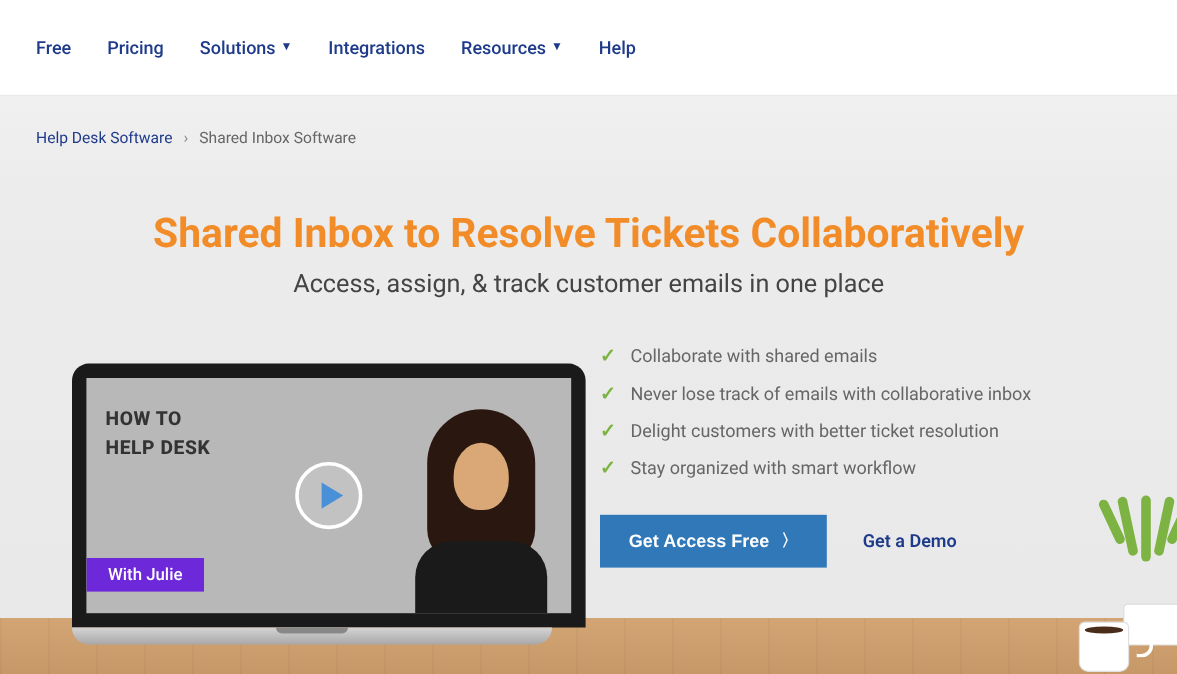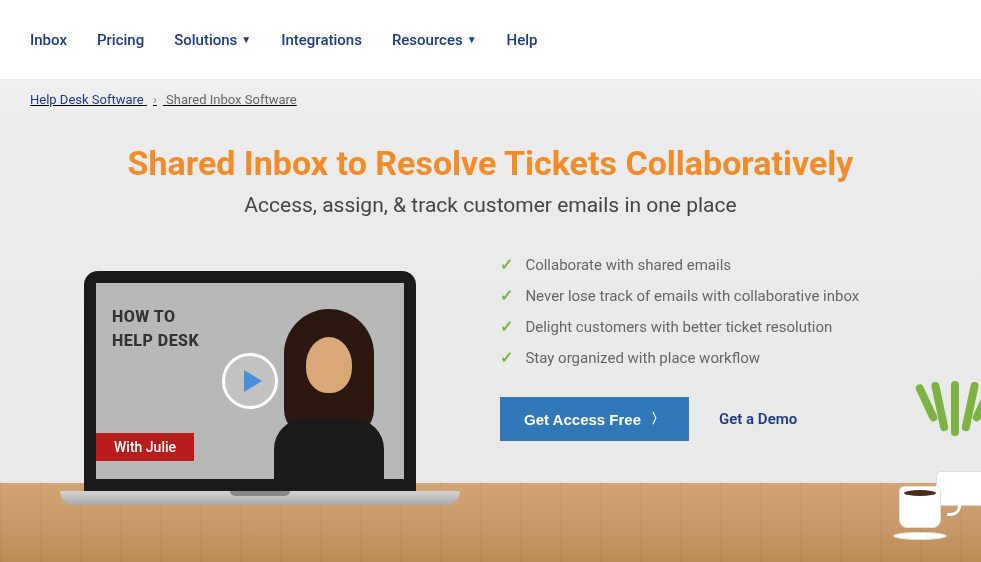--- a/index.html
+++ b/index.html
@@ -9,36 +9,36 @@
 .logo { display: flex; flex-direction: column; align-items: flex-start; }
 .logo-text { font-size: 28px; font-weight: 800; letter-spacing: -1px; }
 .logo-pro { color: #1e3a8a; }
 .logo-profs { color: #3b9ae1; }
 .logo-sub { font-size: 13px; color: #333; font-weight: 600; margin-left: 58px; margin-top: -4px; }
 
 .nav { display: flex; gap: 30px; align-items: center; }
 .nav-item { color: #1e3a8a; font-size: 15px; font-weight: 500; text-decoration: none; cursor: pointer; display: flex; align-items: center; gap: 4px; }
 .caret { font-size: 10px; }
 
-.breadcrumb { padding: 12px 30px; font-size: 13px; background: linear-gradient(180deg, #f0f0f0 0%, #ececec 100%); text-decoration: underline; }
+.breadcrumb { padding: 28px 30px; font-size: 13px; background: linear-gradient(180deg, #f0f0f0 0%, #ececec 100%); }
 .breadcrumb-link { color: #1e3a8a; cursor: pointer; }
 .breadcrumb-sep { color: #888; margin: 0 6px; }
 .breadcrumb-current { color: #666; }
 
 .hero { background: linear-gradient(180deg, #ececec 0%, #e8e8e8 100%); position: relative; height: 452px; }
 .hero-title { text-align: center; font-size: 34px; font-weight: 700; color: #f28c28; padding-top: 24px; }
 .hero-subtitle { text-align: center; font-size: 21px; color: #444; margin-top: 10px; }
 
 .content { display: flex; padding: 30px 50px 0 60px; gap: 60px; position: relative; }
 
 .laptop { position: relative; width: 380px; height: 250px; margin-top: 10px; }
-.laptop-screen { background: #1a1a1a; border-radius: 14px 14px 0 0; padding: 12px; width: 332px; height: 220px; margin: 0 auto; position: relative; }
+.laptop-screen { background: #1a1a1a; border-radius: 14px 14px 0 0; padding: 12px; width: 428px; height: 220px; margin: 0 auto; position: relative; }
 .screen-inner { background: #b8b8b8; width: 100%; height: 100%; position: relative; overflow: hidden; }
 .video-heading { position: absolute; top: 22px; left: 16px; font-size: 16px; font-weight: 800; color: #333; line-height: 1.5; letter-spacing: 0.5px; }
-.with-badge { position: absolute; bottom: 18px; left: 0; background: #b91c1c; color: #fff; padding: 6px 18px; font-size: 14px; font-weight: 500; }
+.with-badge { position: absolute; bottom: 18px; left: 0; background: #6d28d9; color: #fff; padding: 6px 18px; font-size: 14px; font-weight: 500; }
 .play-button { position: absolute; top: 50%; left: 50%; transform: translate(-50%, -50%); width: 56px; height: 56px; border: 3px solid #fff; border-radius: 50%; display: flex; align-items: center; justify-content: center; cursor: pointer; background: rgba(255,255,255,0.15); }
 .play-triangle { width: 0; height: 0; border-left: 18px solid #4a90d9; border-top: 11px solid transparent; border-bottom: 11px solid transparent; margin-left: 5px; }
 .person { position: absolute; right: 10px; bottom: 0; width: 130px; height: 170px; }
 .person-hair { position: absolute; top: 0; left: 20px; width: 90px; height: 130px; background: #2a1810; border-radius: 45px 45px 30px 30px; }
 .person-face { position: absolute; top: 28px; left: 42px; width: 46px; height: 56px; background: #d9a876; border-radius: 50% 50% 45% 45%; }
 .person-body { position: absolute; bottom: 0; left: 10px; width: 110px; height: 60px; background: #1a1a1a; border-radius: 30px 30px 0 0; }
 .laptop-base { width: 400px; height: 14px; background: linear-gradient(180deg, #d4d4d4 0%, #a8a8a8 100%); border-radius: 0 0 18px 18px; margin: 0 auto; position: relative; }
 .laptop-notch { position: absolute; top: 0; left: 50%; transform: translateX(-50%); width: 60px; height: 5px; background: #888; border-radius: 0 0 5px 5px; }
 
 .features { flex: 1; padding-top: 8px; }
@@ -70,21 +70,21 @@
 .mug-handle { position: absolute; right: -10px; top: 10px; width: 14px; height: 20px; border: 3px solid #fff; border-left: none; border-radius: 0 10px 10px 0; }
 .saucer { position: absolute; bottom: -4px; left: -6px; width: 54px; height: 8px; background: #fff; border-radius: 50%; border: 1px solid #e0e0e0; }
 
 .laptop-wrap { position: absolute; bottom: 50px; left: 60px; z-index: 2; }
 </style>
 </head>
 <body>
 
 <div class="header">
   <nav class="nav">
-    <a class="nav-item">Inbox</a>
+    <a class="nav-item">Free</a>
     <a class="nav-item">Pricing</a>
     <a class="nav-item">
         <span>Solutions</span>
         <span class="caret">▼</span>
       </a>
     <a class="nav-item">Integrations</a>
     <a class="nav-item">
         <span>Resources</span>
         <span class="caret">▼</span>
       </a>
@@ -114,21 +114,21 @@
         <li class="feature-item">
             <span class="check">✓</span>
             <span>Never lose track of emails with collaborative inbox</span>
           </li>
         <li class="feature-item">
             <span class="check">✓</span>
             <span>Delight customers with better ticket resolution</span>
           </li>
         <li class="feature-item">
             <span class="check">✓</span>
-            <span>Stay organized with place workflow</span>
+            <span>Stay organized with smart workflow</span>
           </li>
       </ul>
       <div class="cta-row">
         <button class="btn-primary">
           <span>Get Access Free</span>
           <span class="btn-arrow">〉</span>
         </button>
         <a class="demo-link">Get a Demo</a>
       </div>
     </div>

